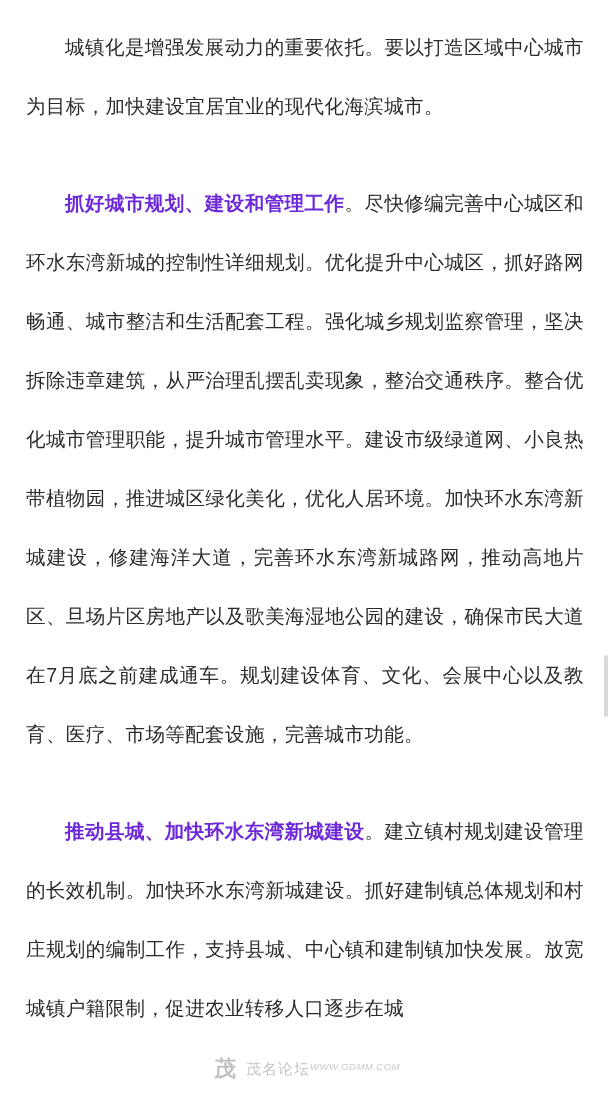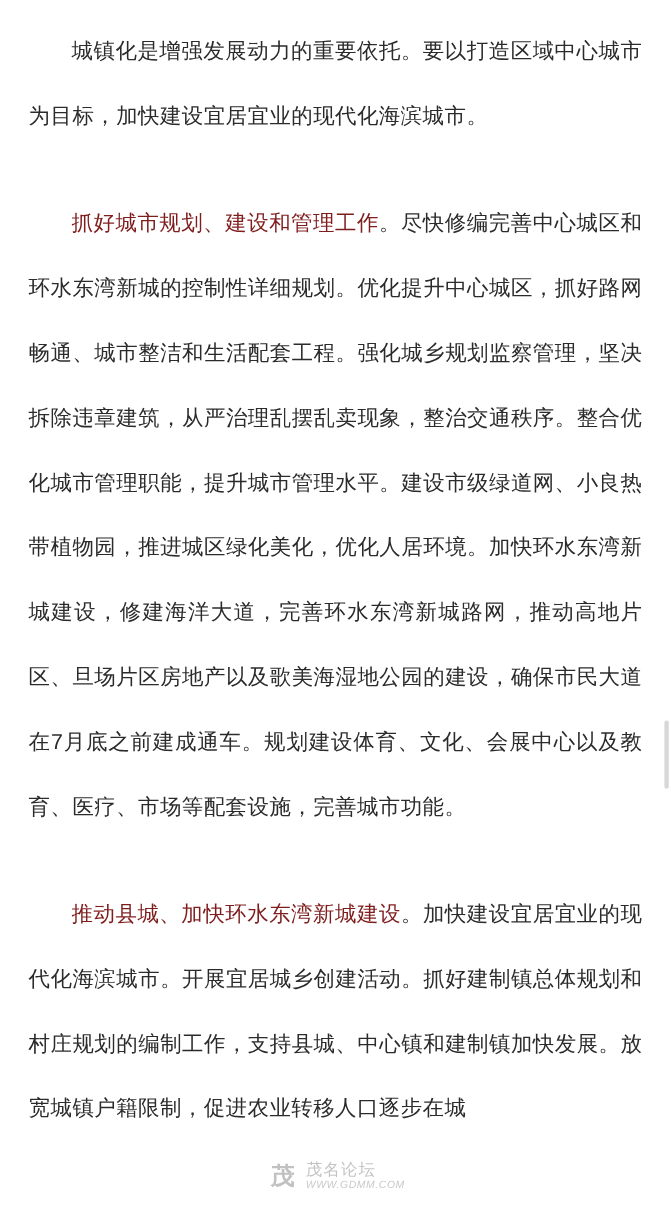--- a/index.html
+++ b/index.html
@@ -31,22 +31,22 @@
     text-justify: inter-ideograph;
   }
   .para {
     margin: 0;
     text-indent: 2em;
   }
   .para + .para {
     margin-top: 38px;
   }
   .bold {
-    font-weight: normal;
-    color: #7f1d1d;
+    font-weight: bold;
+    color: #6d28d9;
   }
   
   .scroll-indicator {
     position: absolute;
     right: 2px;
     top: 655px;
     width: 4px;
     height: 62px;
     background: #d8d8d8;
     border-radius: 2px;
@@ -79,21 +79,21 @@
     display: flex;
     align-items: center;
     justify-content: center;
     font-size: 22px;
     color: #8f8f8f;
     font-family: "DejaVu Sans", sans-serif;
     font-weight: bold;
   }
   .wm-text {
     display: flex;
-    flex-direction: column;
+    flex-direction: row;
     justify-content: center;
     opacity: 0.6;
   }
   .wm-cn {
     font-size: 15px;
     color: #9a9a9a;
     letter-spacing: 1px;
     line-height: 16px;
   }
   .wm-url {
@@ -119,21 +119,21 @@
 <body>
 
 <div class="page">
 
   <div class="doc-body">
 
     <p class="para"><span>城镇化是增强发展动力的重要依托。要以打造区域中心城市为目标，加快建设宜居宜业的现代化海滨城市。</span></p>
 
     <p class="para"><span class="bold">抓好城市规划、建设和管理工作</span><span>。尽快修编完善中心城区和环水东湾新城的控制性详细规划。优化提升中心城区，抓好路网畅通、城市整洁和生活配套工程。强化城乡规划监察管理，坚决拆除违章建筑，从严治理乱摆乱卖现象，整治交通秩序。整合优化城市管理职能，提升城市管理水平。建设市级绿道网、小良热带植物园，推进城区绿化美化，优化人居环境。加快环水东湾新城建设，修建海洋大道，完善环水东湾新城路网，推动高地片区、旦场片区房地产以及歌美海湿地公园的建设，确保市民大道在7月底之前建成通车。规划建设体育、文化、会展中心以及教育、医疗、市场等配套设施，完善城市功能。</span></p>
 
-    <p class="para"><span class="bold">推动县城、加快环水东湾新城建设</span><span>。加快建设宜居宜业的现代化海滨城市。开展宜居城乡创建活动。抓好建制镇总体规划和村庄规划的编制工作，支持县城、中心镇和建制镇加快发展。放宽城镇户籍限制，促进农业转移人口逐步在城</span></p>
+    <p class="para"><span class="bold">推动县城、加快环水东湾新城建设</span><span>。建立镇村规划建设管理的长效机制。加快环水东湾新城建设。抓好建制镇总体规划和村庄规划的编制工作，支持县城、中心镇和建制镇加快发展。放宽城镇户籍限制，促进农业转移人口逐步在城</span></p>
 
   </div>
 
   <div class="bottom-fade"></div>
 
   <div class="scroll-indicator"></div>
 
   <div class="watermark">
     <div class="wm-logo">
       <span class="wm-glyph">茂</span>

